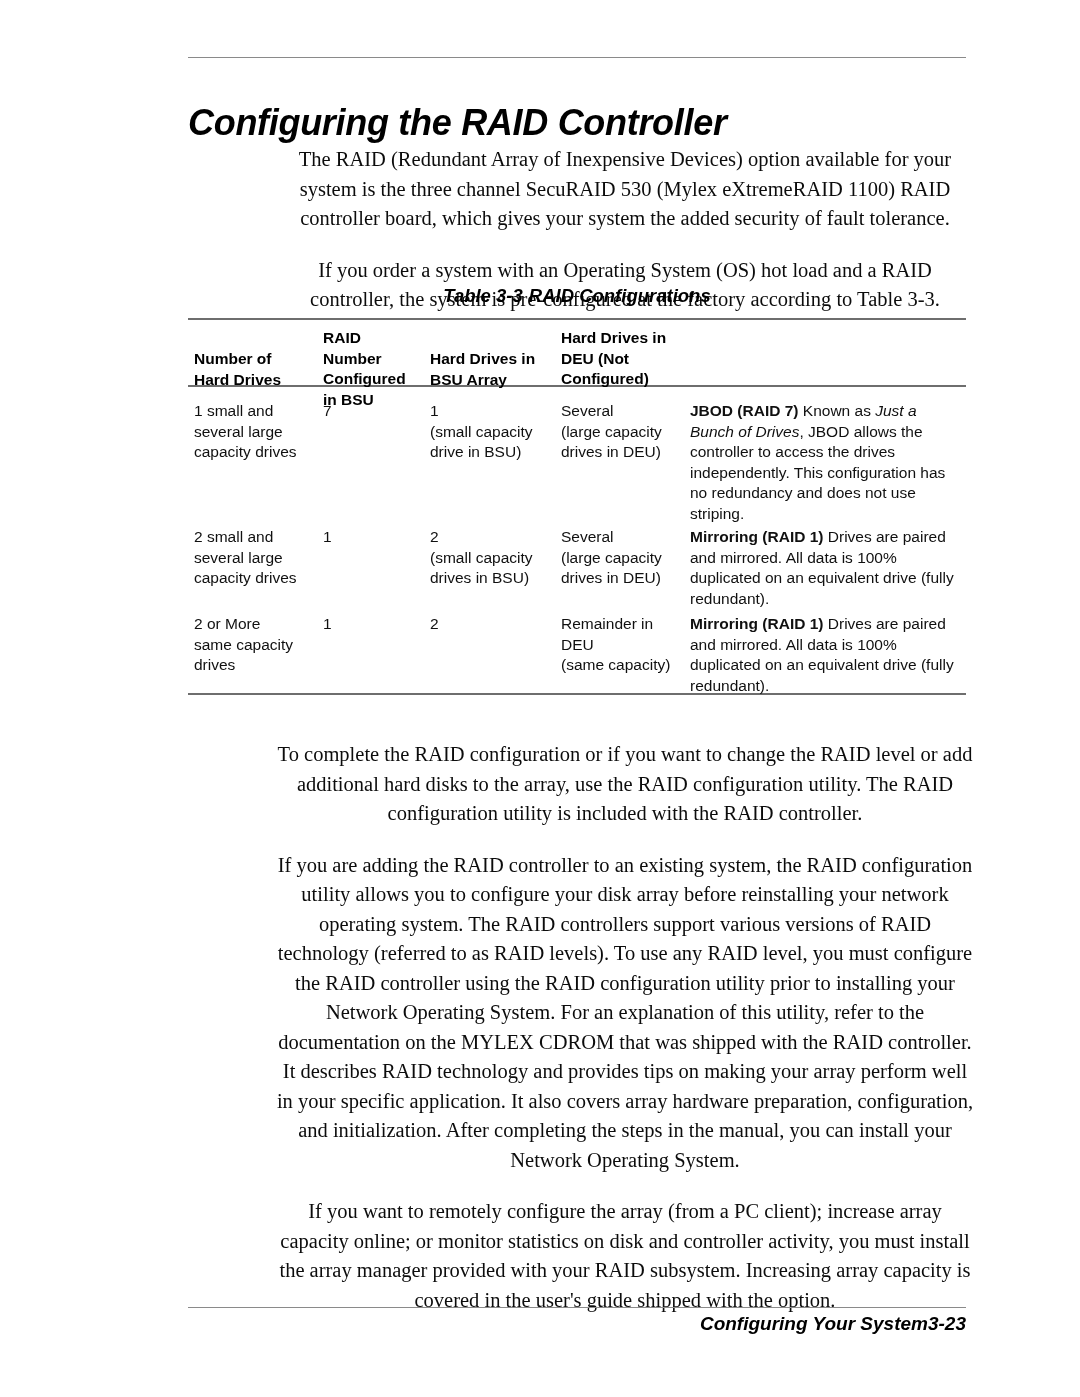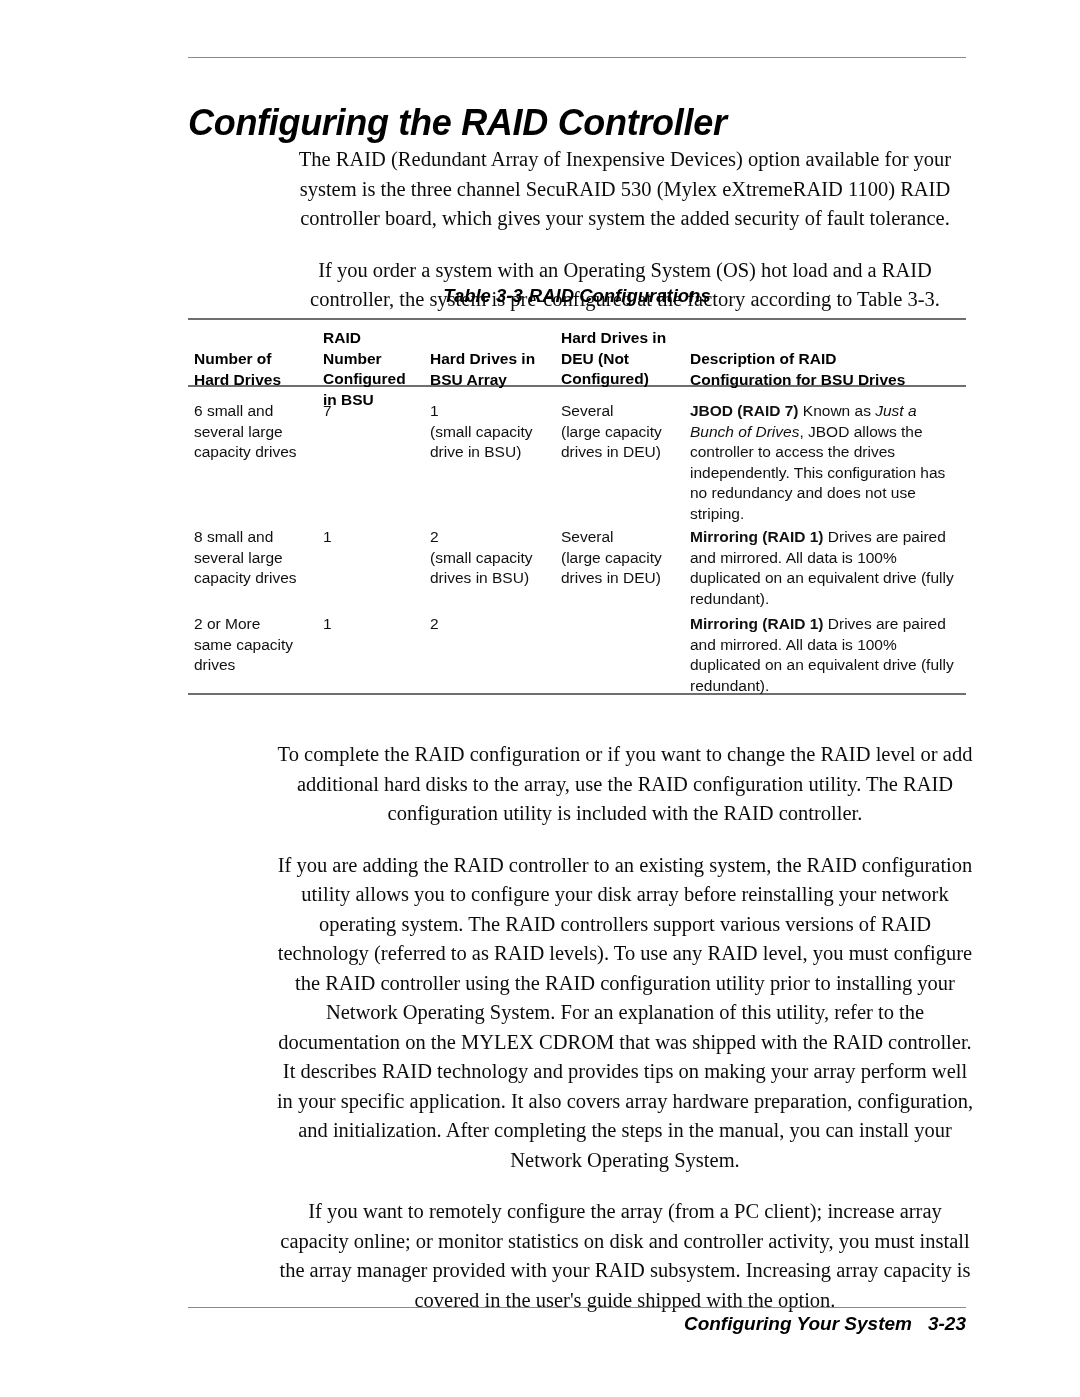--- a/index.html
+++ b/index.html
@@ -150,21 +150,21 @@
     position: absolute;
     left: 178px;
     top: 1313px;
     width: 778px;
     text-align: right;
     font-family: "Liberation Sans", sans-serif;
     font-weight: bold;
     font-style: italic;
     font-size: 19px;
   }
-  .footer .page-num { margin-left: 16px; text-align: right; }
+  .footer .page-num { margin-left: 0; text-align: right; }
 </style>
 </head>
 <body>
 
 <div class="page">
 
   <div class="rule-top"></div>
 
   <h1 class="page-title">Configuring the RAID Controller</h1>
 
@@ -187,62 +187,63 @@
       <div class="cell col-1 short">Number of
 Hard Drives</div>
       <div class="cell col-2">RAID Number
 Configured
 in BSU</div>
       <div class="cell col-3 short">Hard Drives in
 BSU Array</div>
       <div class="cell col-4">Hard Drives in
 DEU (Not
 Configured)</div>
-      <div class="cell col-5 short">Description of RAID
-Configuration for BSU Drives</div>
     </div>
 
     <div class="tbody-row" style="top:83px; height:130px;">
-      <div class="cell col-1">6 small and
+      <div class="cell col-1">1 small and
 several large
 capacity drives</div>
       <div class="cell col-2">7</div>
       <div class="cell col-3">1
 (small capacity
 drive in BSU)</div>
       <div class="cell col-4">Several
 (large capacity
 drives in DEU)</div>
       <div class="cell col-5" style="white-space:normal;">
         <span class="desc-lead">JBOD (RAID 7)</span><span> Known as </span><span class="desc-ital">Just a Bunch of Drives</span><span>, JBOD allows the controller to access the drives independently. This configuration has no redundancy and does not use striping.</span>
       </div>
     </div>
 
     <div class="tbody-row" style="top:209px; height:105px;">
-      <div class="cell col-1">8 small and
+      <div class="cell col-1">2 small and
 several large
 capacity drives</div>
       <div class="cell col-2">1</div>
       <div class="cell col-3">2
 (small capacity
 drives in BSU)</div>
       <div class="cell col-4">Several
 (large capacity
 drives in DEU)</div>
       <div class="cell col-5" style="white-space:normal;">
         <span class="desc-lead">Mirroring (RAID 1)</span><span> Drives are paired and mirrored. All data is 100% duplicated on an equivalent drive (fully redundant).</span><span class="desc-ital"></span><span></span>
       </div>
     </div>
 
     <div class="tbody-row" style="top:296px; height:105px;">
       <div class="cell col-1">2 or More
 same capacity
 drives</div>
       <div class="cell col-2">1</div>
       <div class="cell col-3">2</div>
+      <div class="cell col-4">Remainder in
+DEU
+(same capacity)</div>
       <div class="cell col-5" style="white-space:normal;">
         <span class="desc-lead">Mirroring (RAID 1)</span><span> Drives are paired and mirrored. All data is 100% duplicated on an equivalent drive (fully redundant).</span><span class="desc-ital"></span><span></span>
       </div>
     </div>
 
   </div>
 
   <div class="body-col" id="post-table-block">
     <p class="para">To complete the RAID configuration or if you want to change the RAID level or add additional hard disks to the array, use the RAID configuration utility. The RAID configuration utility is included with the RAID controller.</p>
     <p class="para">If you are adding the RAID controller to an existing system, the RAID configuration utility allows you to configure your disk array before reinstalling your network operating system. The RAID controllers support various versions of RAID technology (referred to as RAID levels). To use any RAID level, you must configure the RAID controller using the RAID configuration utility prior to installing your Network Operating System. For an explanation of this utility, refer to the documentation on the MYLEX CDROM that was shipped with the RAID controller. It describes RAID technology and provides tips on making your array perform well in your specific application. It also covers array hardware preparation, configuration, and initialization. After completing the steps in the manual, you can install your Network Operating System.</p>

